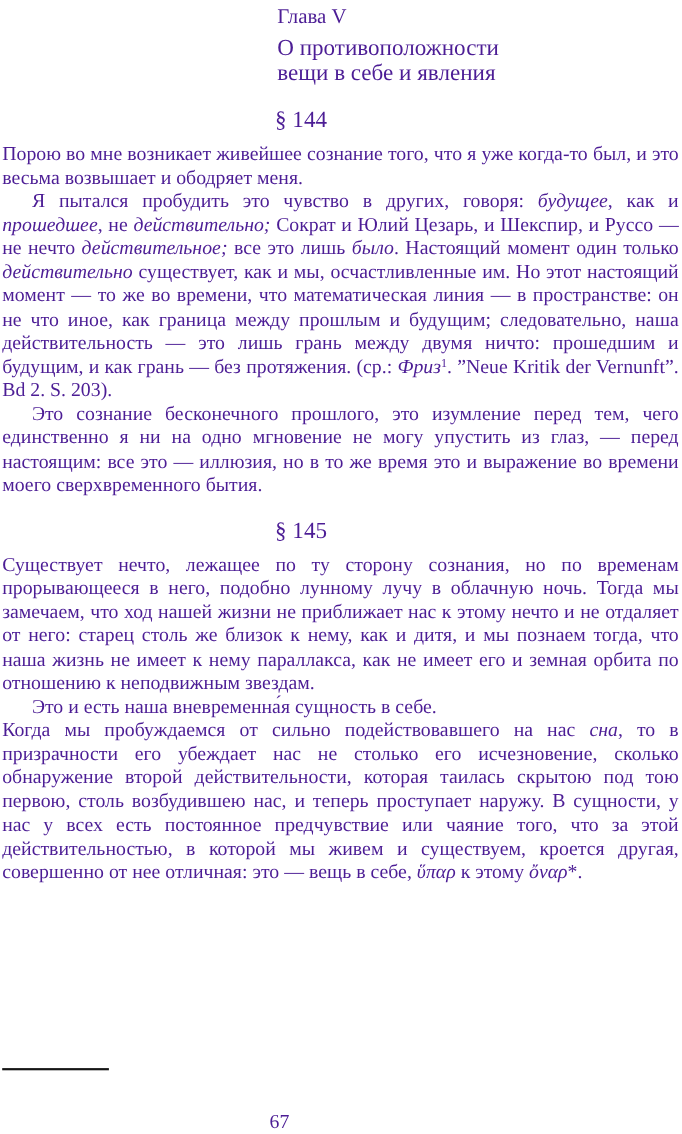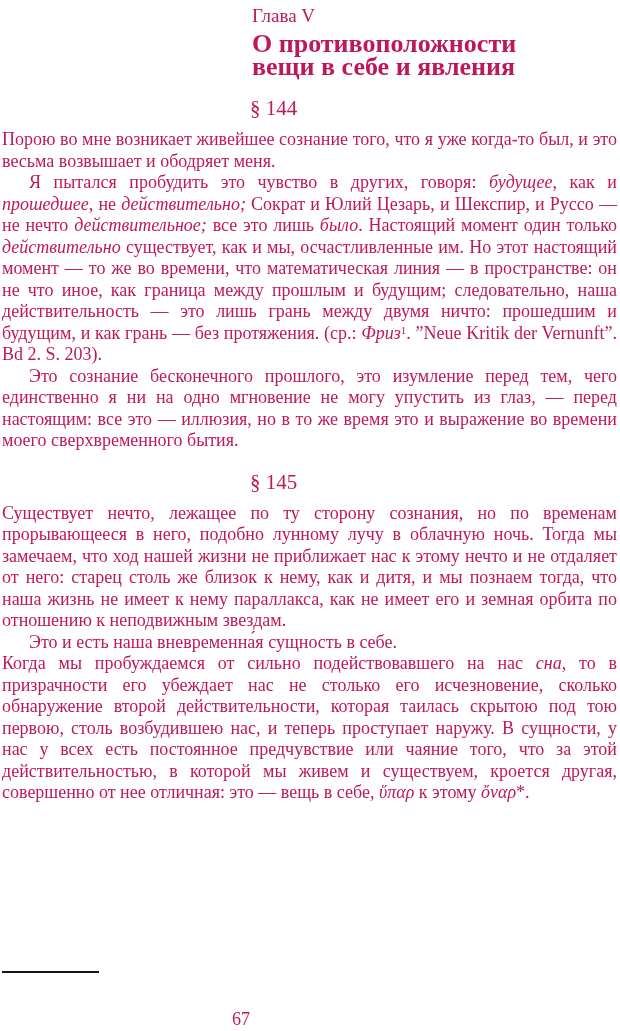--- a/index.html
+++ b/index.html
@@ -2,35 +2,35 @@
 <html><head>
 <meta charset="utf-8">
 <style>
   html, body { margin: 0; padding: 0; background: #ffffff; }
   .page {
     position: relative;
     width: 620px;
     height: 1031px;
     box-sizing: border-box;
     background: #ffffff;
-    color: #be185d;
+    color: #4c1d95;
     font-family: "Liberation Serif", "DejaVu Serif", serif;
     padding: 3px 3px 12px 2px;
     overflow: hidden;
   }
   .chapter {
     margin-left: 250px;
     font-size: 19px;
     line-height: 25px;
   }
   .title-block {
     margin-left: 250px;
     margin-top: 4px;
-    font-weight: bold;
-    font-size: 26px;
+    font-weight: normal;
+    font-size: 21px;
     line-height: 23px;
   }
   .secnum {
     margin: 18px 0 8px 248px;
     font-size: 21px;
     line-height: 25px;
   }
   .para {
     margin: 0;
     font-size: 18px;
@@ -57,21 +57,21 @@
   }
   .footnote {
     margin: 0;
     font-size: 15.5px;
     line-height: 19px;
     padding-left: 31px;
   }
   .fn-marker { font-weight: bold; margin-right: 5px; }
   .page-number {
     position: absolute;
-    left: 232px;
+    left: 245px;
     top: 1008px;
     font-size: 18px;
     line-height: 22px;
   }
 </style>
 </head>
 <body>
 
 <div class="page">
 

